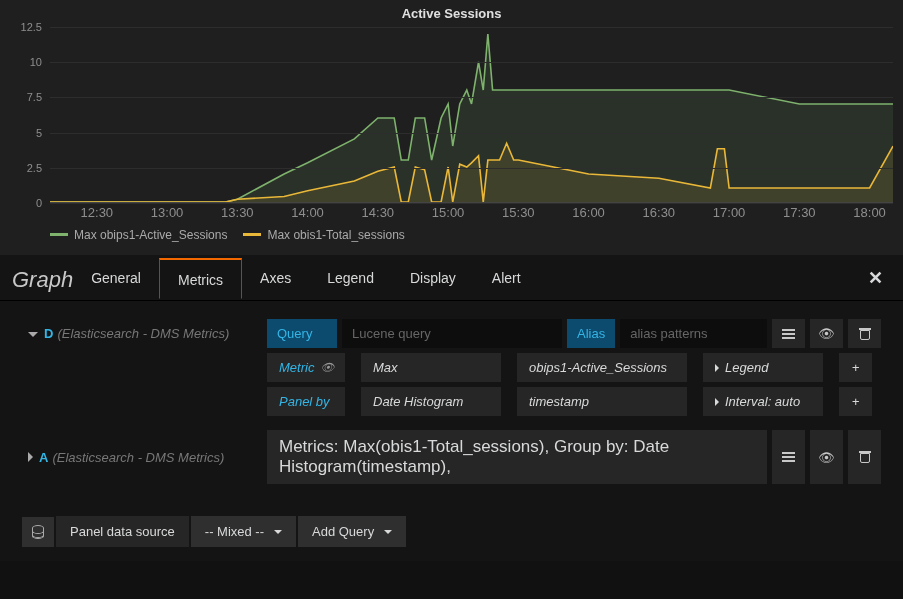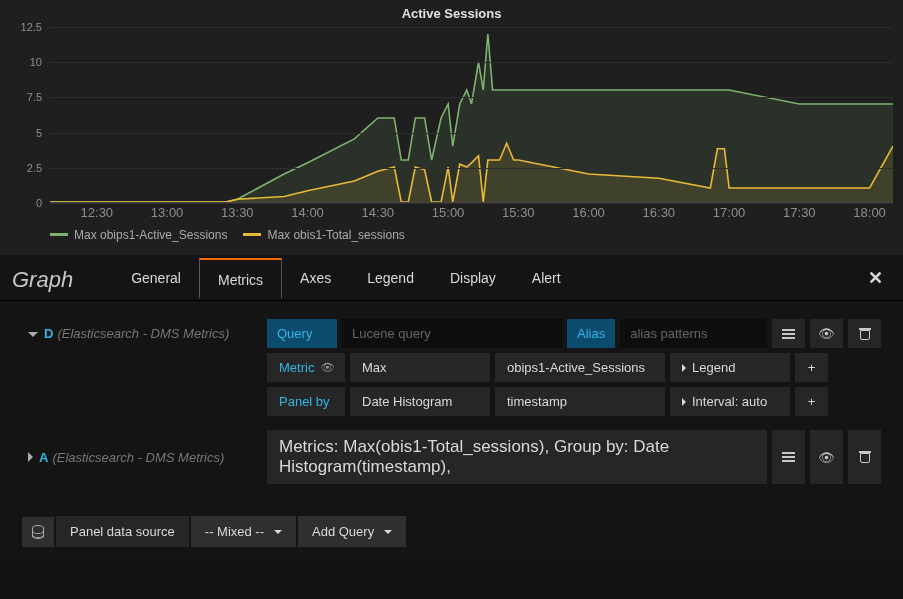--- a/index.html
+++ b/index.html
@@ -13,38 +13,38 @@
 .plot { position: absolute; left: 0; right: 0; top: 0; bottom: 14px; border-bottom: 1px solid #444; }
 .grid-line { position: absolute; left: 0; right: 0; height: 1px; background: #2d2d2d; }
 .xaxis { position: absolute; left: 0; right: 0; bottom: 0; height: 14px; }
 .xtick { position: absolute; font-size: 13px; color: #8e8e8e; transform: translateX(-50%); top: 2px; }
 .legend { padding-top: 8px; padding-left: 40px; font-size: 12px; color: #aaa; }
 .legend-item { display: inline-flex; align-items: center; margin-right: 16px; }
 .legend-swatch { display: inline-block; width: 18px; height: 3px; margin-right: 6px; }
 
 .editor { background: #141414; }
 .tabbar { display: flex; align-items: center; border-bottom: 1px solid #000; height: 46px; padding: 0 12px; position: relative; }
-.graph-label { font-size: 22px; font-style: italic; font-weight: 500; color: #c8c8c8; margin-right: 40px; padding-top: 4px; }
+.graph-label { font-size: 22px; font-style: italic; font-weight: 500; color: #c8c8c8; padding-top: 4px; }
 .tab { padding: 12px 18px 10px 18px; color: #d8d9da; font-size: 14px; cursor: pointer; }
 .tab.active { border: 1px solid #555; border-top: 2px solid #f46800; border-bottom: 1px solid #141414; margin-bottom: -1px; background: #141414; }
 .close-x { position: absolute; right: 20px; font-size: 18px; font-weight: bold; color: #d8d9da; cursor: pointer; }
 
 .queries { padding: 18px 22px 10px 22px; }
 .query-row { margin-bottom: 8px; }
 .qhead { display: flex; align-items: stretch; gap: 5px; }
 .letter-cell { width: 240px; padding: 7px 6px; display: flex; align-items: center; font-size: 13px; }
 .caret { display: inline-block; width: 0; height: 0; border-top: 5px solid transparent; border-bottom: 5px solid transparent; border-left: 5px solid #aaa; margin-right: 6px; }
 .caret.down { border-left: 5px solid transparent; border-right: 5px solid transparent; border-top: 5px solid #aaa; border-bottom: none; margin-top: 2px; }
 .qletter { color: #33b5e5; font-weight: bold; margin-right: 4px; }
 .dsname { color: #777; font-style: italic; }
 .seg { background: #0c4a6e; padding: 7px 10px; display: flex; align-items: center; font-size: 13px; }
 .seg.label { color: #33b5e5; font-weight: 500; min-width: 70px; }
 .seg.input { background: #0d0d0d; color: #666; flex: 1; }
 .seg.iconbtn { background: #262626; width: 33px; justify-content: center; cursor: pointer; color: #c8c8c8; }
-.subrow { display: flex; gap: 5px; margin-left: 245px; margin-top: 5px; }
+.subrow { display: flex; gap: 16px; margin-left: 245px; margin-top: 5px; font-style: italic; }
 .subrow .cell { background: #262626; padding: 7px 12px; font-size: 13px; flex: 0 0 auto; }
 .cell-label { color: #33b5e5; font-weight: 500; width: 78px; display: flex; align-items: center; gap: 6px; }
 .cell-val { color: #d8d9da; width: 140px; }
 .cell-val-wide { width: 170px; }
 .cell-opt { width: 120px; color: #d8d9da; display: flex; align-items: center; }
 .cell-plus { width: 33px; text-align: center; color: #d8d9da; cursor: pointer; }
 .tri { display: inline-block; width: 0; height: 0; border-top: 4px solid transparent; border-bottom: 4px solid transparent; border-left: 4px solid #d8d9da; margin-right: 6px; }
 .eye-mini { font-size: 11px; color: #999; }
 
 .collapsed-summary { background: #262626; padding: 7px 12px; flex: 1; font-size: 17px; color: #d8d9da; }

